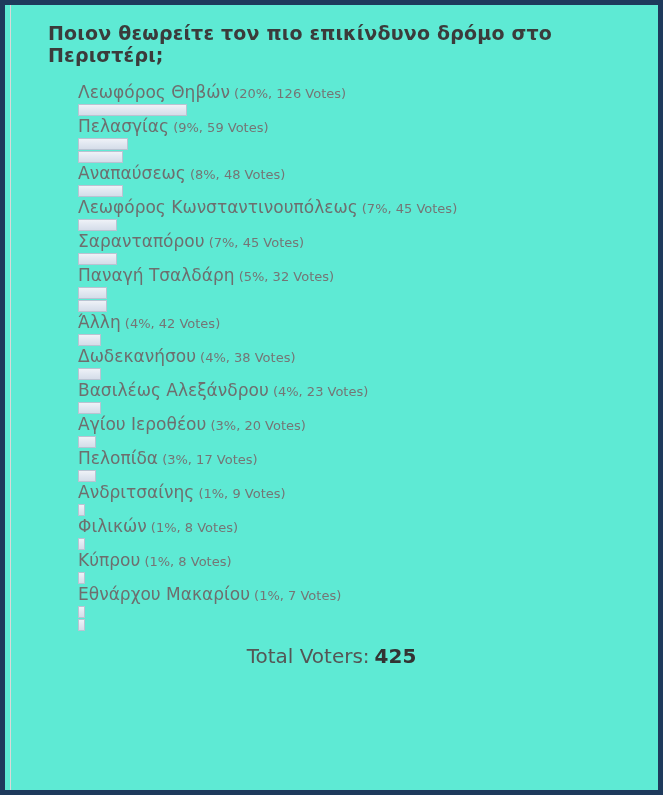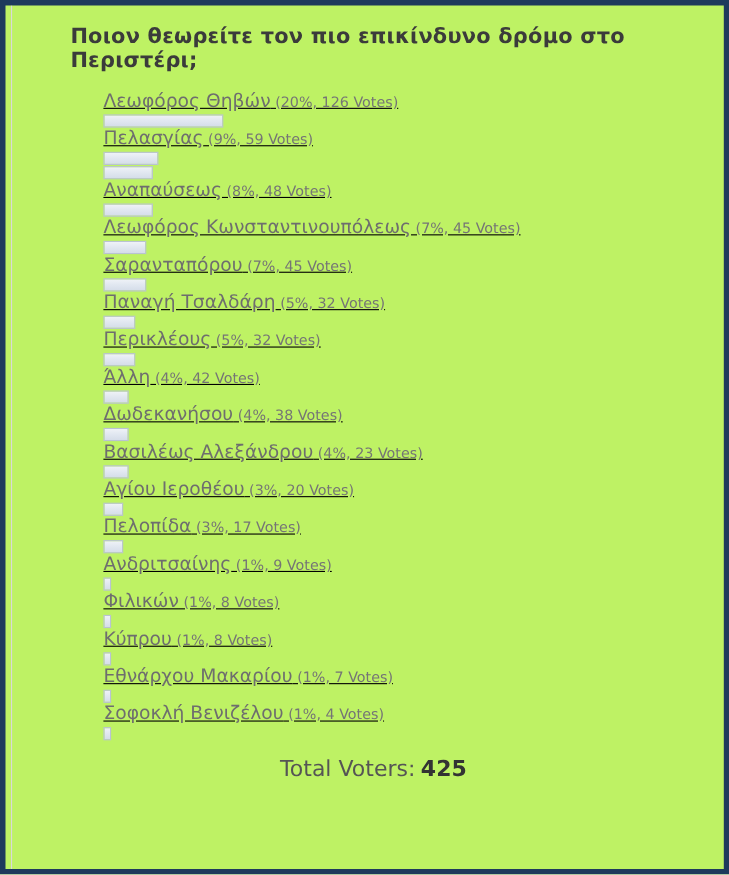--- a/index.html
+++ b/index.html
@@ -4,23 +4,22 @@
 <style>
   html, body { margin: 0; padding: 0; background: #ffffff; }
   body { font-family: "DejaVu Sans", "Liberation Sans", sans-serif; }
 
   .poll-box {
     position: relative;
     width: 663px;
     height: 795px;
     box-sizing: border-box;
     border: 5px solid #1e3a5c;
-    background: #bef264;
+    background: #5eead4;
     overflow: hidden;
-    padding-left: 16px;
   }
 
   .left-rule {
     position: absolute;
     left: 5px;
     top: 0;
     bottom: 0;
     width: 1px;
     background: #d9d9d9;
   }
@@ -28,21 +27,20 @@
   .poll-question {
     margin: 17px 20px 0 43px;
     font-size: 19px;
     font-weight: bold;
     color: #3b3b3b;
     letter-spacing: 0.2px;
   }
 
   .poll-options {
     margin: 17px 0 0 73px;
-    text-decoration: underline;
   }
 
   .poll-option { margin-bottom: 1px; }
 
   .option-label {
     font-size: 17px;
     line-height: 19px;
     color: #6e6e6e;
     white-space: nowrap;
   }
@@ -102,21 +100,20 @@
       </div>
       <div class="poll-option">
         <div class="option-label"><span>Σαρανταπόρου</span><span class="option-votes"> (7%, 45 Votes)</span></div>
         <div class="option-bar" style="width: 37px;"></div>
       </div>
       <div class="poll-option">
         <div class="option-label"><span>Παναγή Τσαλδάρη</span><span class="option-votes"> (5%, 32 Votes)</span></div>
         <div class="option-bar" style="width: 27px;"></div>
       </div>
       <div class="poll-option">
-        <div class="option-label"><span>Περικλέους</span><span class="option-votes"> (5%, 32 Votes)</span></div>
         <div class="option-bar" style="width: 27px;"></div>
       </div>
       <div class="poll-option">
         <div class="option-label"><span>Άλλη</span><span class="option-votes"> (4%, 42 Votes)</span></div>
         <div class="option-bar" style="width: 21px;"></div>
       </div>
       <div class="poll-option">
         <div class="option-label"><span>Δωδεκανήσου</span><span class="option-votes"> (4%, 38 Votes)</span></div>
         <div class="option-bar" style="width: 21px;"></div>
       </div>
@@ -142,21 +139,20 @@
       </div>
       <div class="poll-option">
         <div class="option-label"><span>Κύπρου</span><span class="option-votes"> (1%, 8 Votes)</span></div>
         <div class="option-bar" style="width: 5px;"></div>
       </div>
       <div class="poll-option">
         <div class="option-label"><span>Εθνάρχου Μακαρίου</span><span class="option-votes"> (1%, 7 Votes)</span></div>
         <div class="option-bar" style="width: 5px;"></div>
       </div>
       <div class="poll-option">
-        <div class="option-label"><span>Σοφοκλή Βενιζέλου</span><span class="option-votes"> (1%, 4 Votes)</span></div>
         <div class="option-bar" style="width: 5px;"></div>
       </div>
     </div>
 
   <div class="total-voters">
     <span class="tv-label">Total Voters:</span><span class="tv-count">425</span>
   </div>
 </div>
 
 </body></html>

